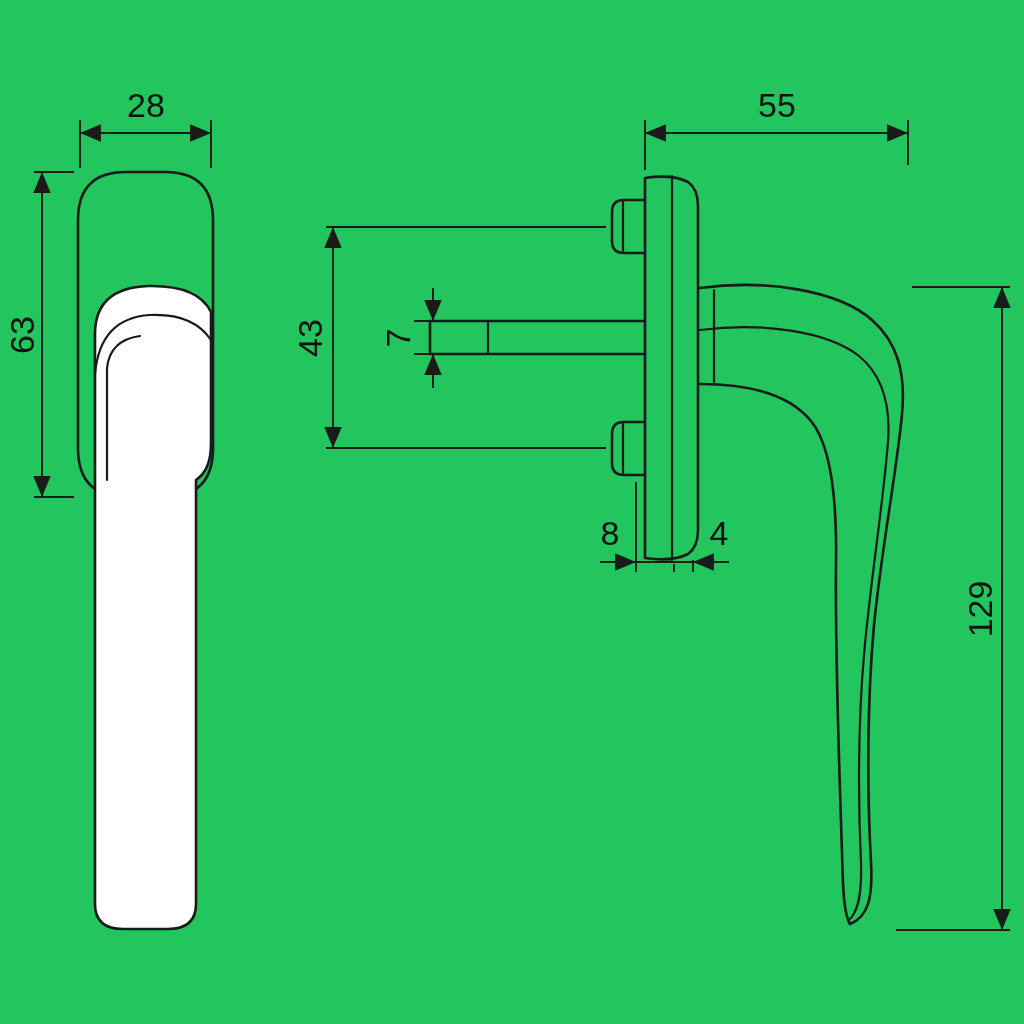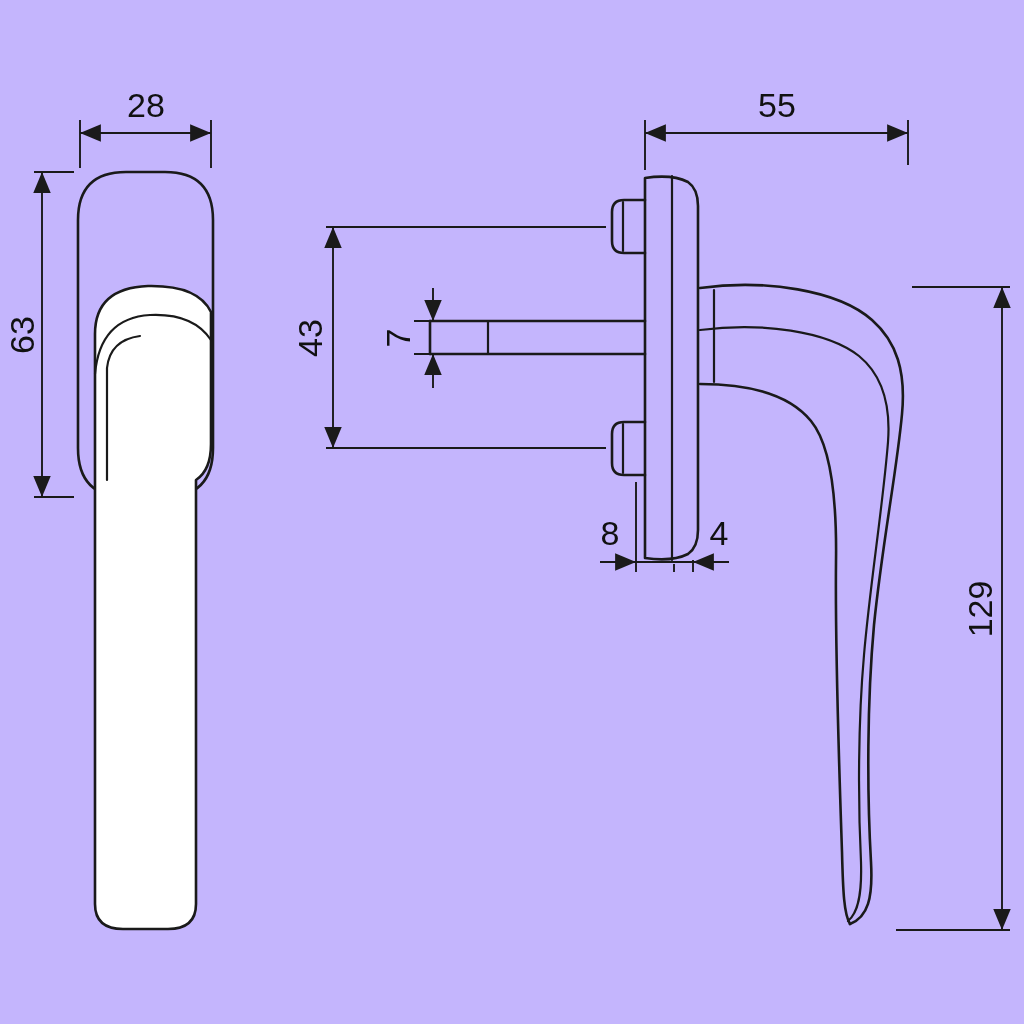--- a/index.html
+++ b/index.html
@@ -5,21 +5,21 @@
   html, body {
     margin: 0;
     padding: 0;
     background: #ffffff;
     font-family: "Liberation Sans", sans-serif;
   }
   .canvas {
     position: relative;
     width: 1024px;
     height: 1024px;
-    background: #c4b5fd;
+    background: #22c55e;
     overflow: hidden;
   }
   svg { display: block; }
 
   .outline {
     fill: none;
     stroke: #1a1a1a;
     stroke-width: 2.6;
     stroke-linecap: round;
     stroke-linejoin: round;

